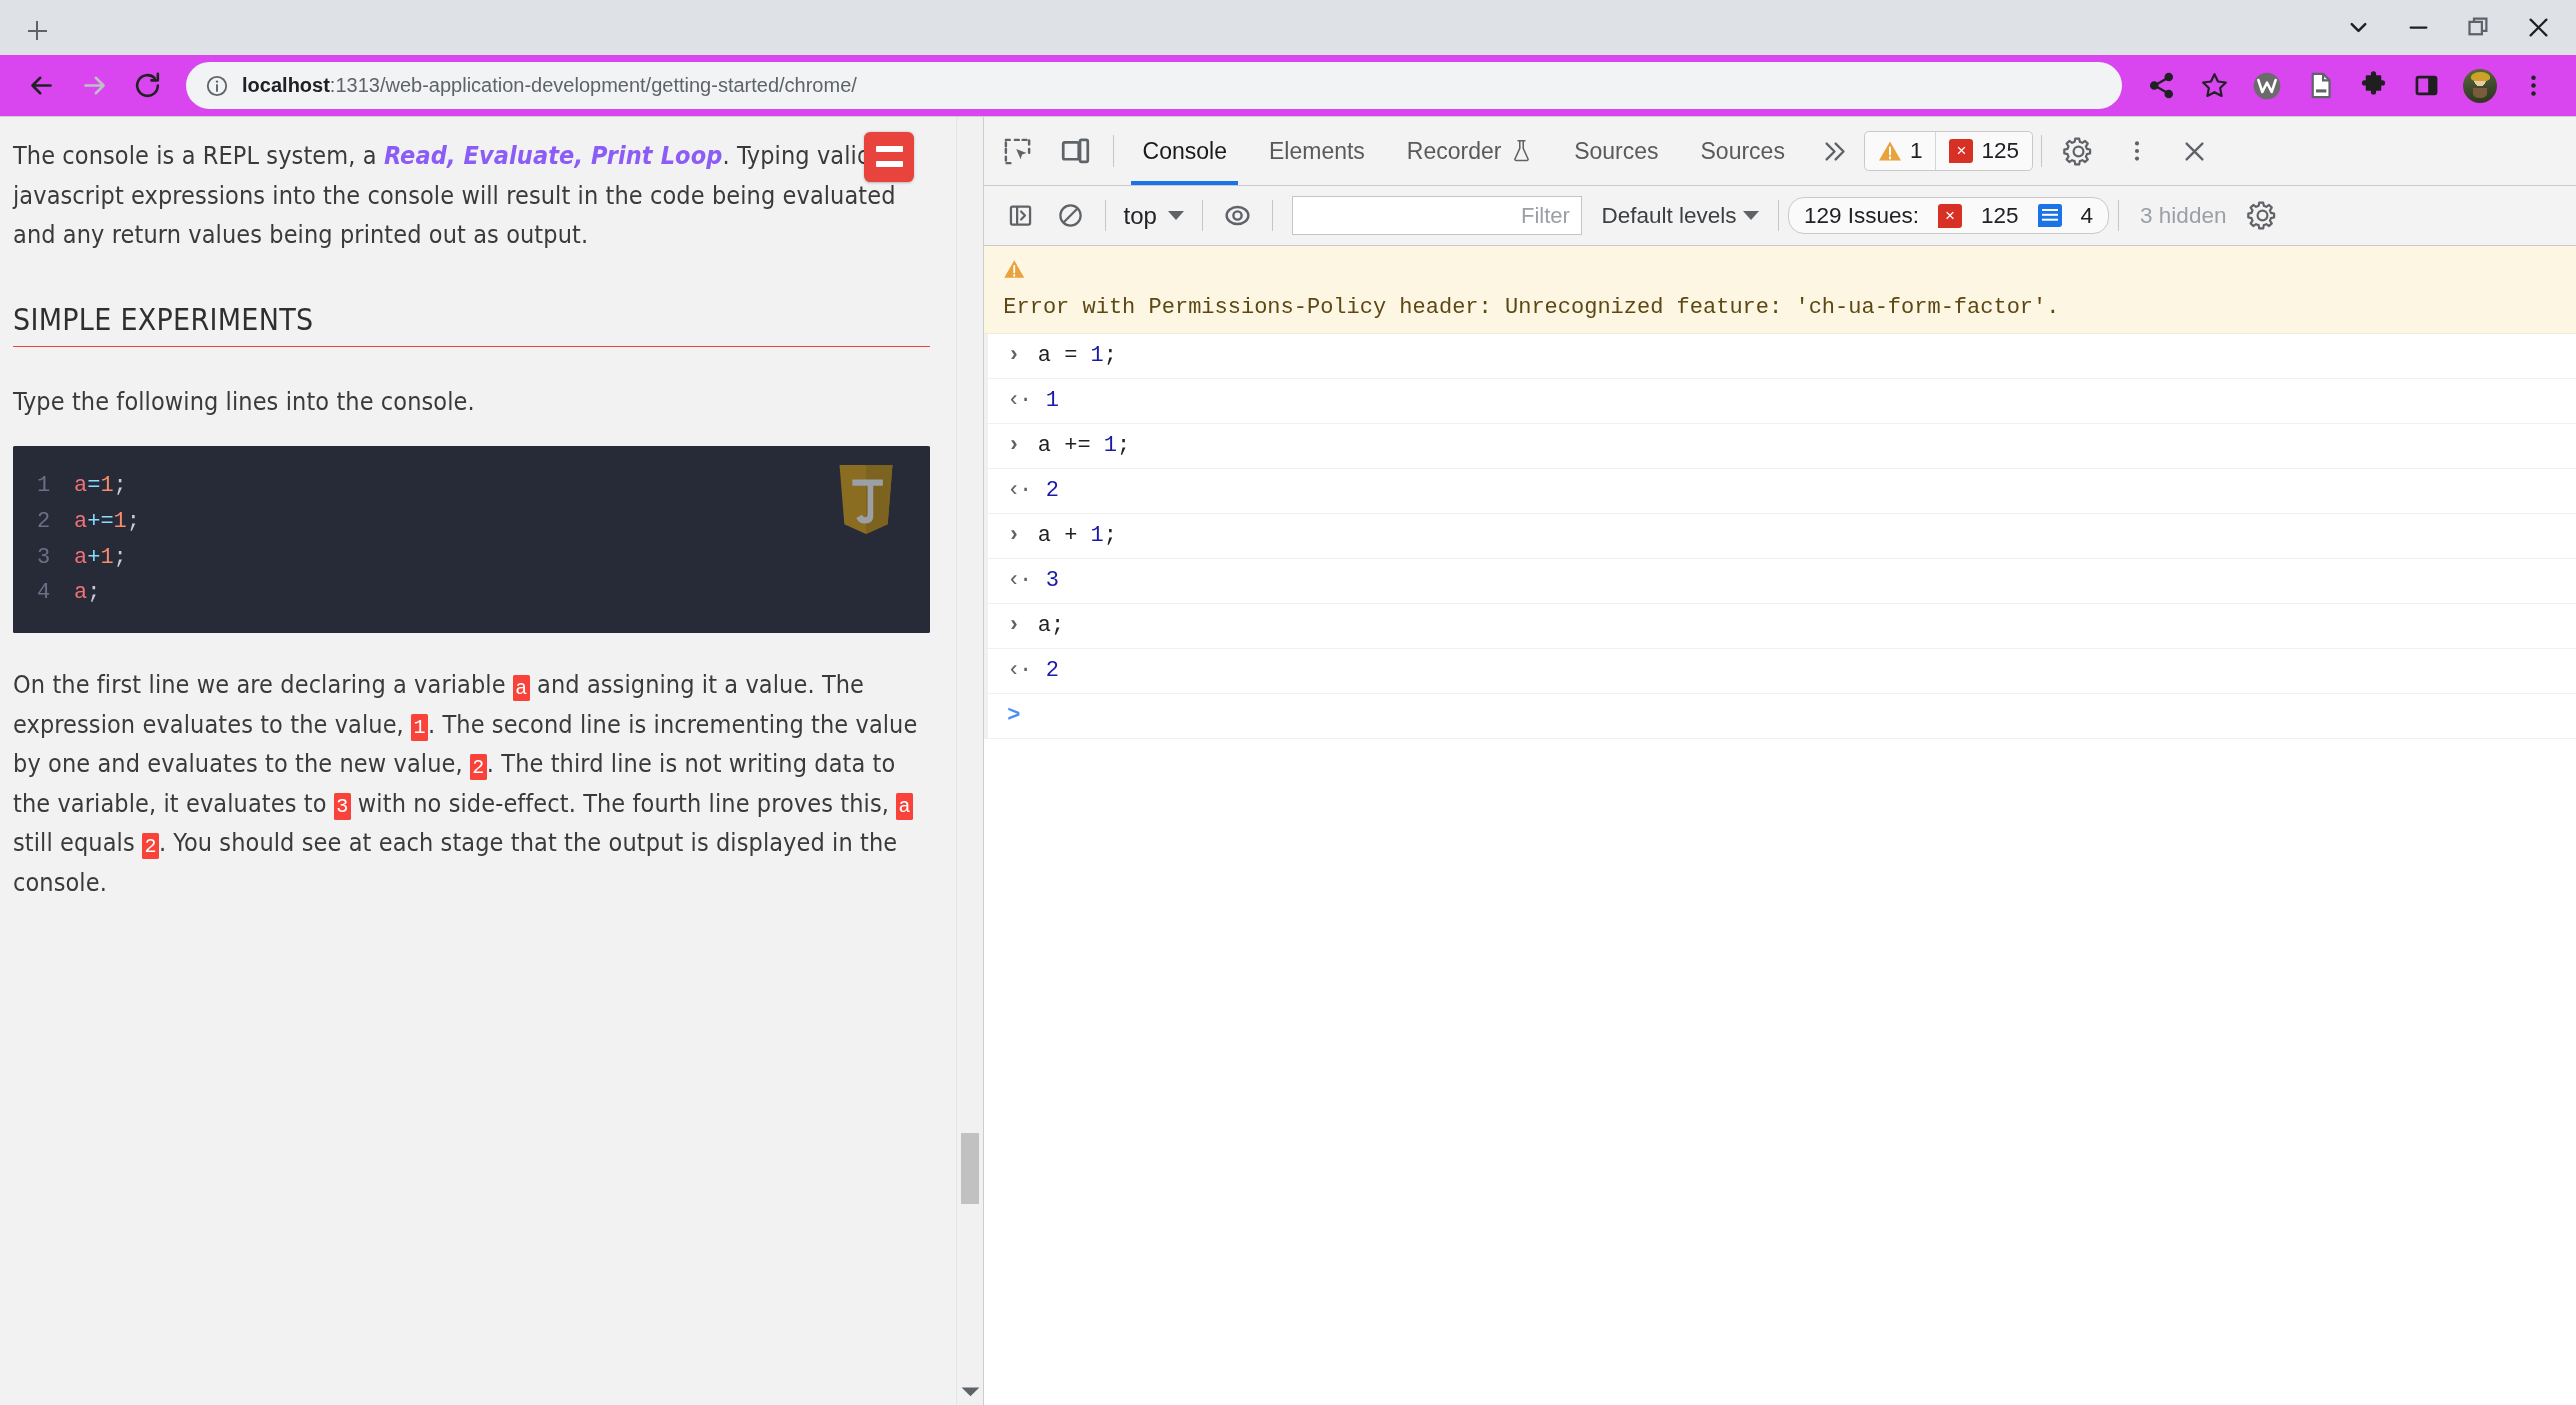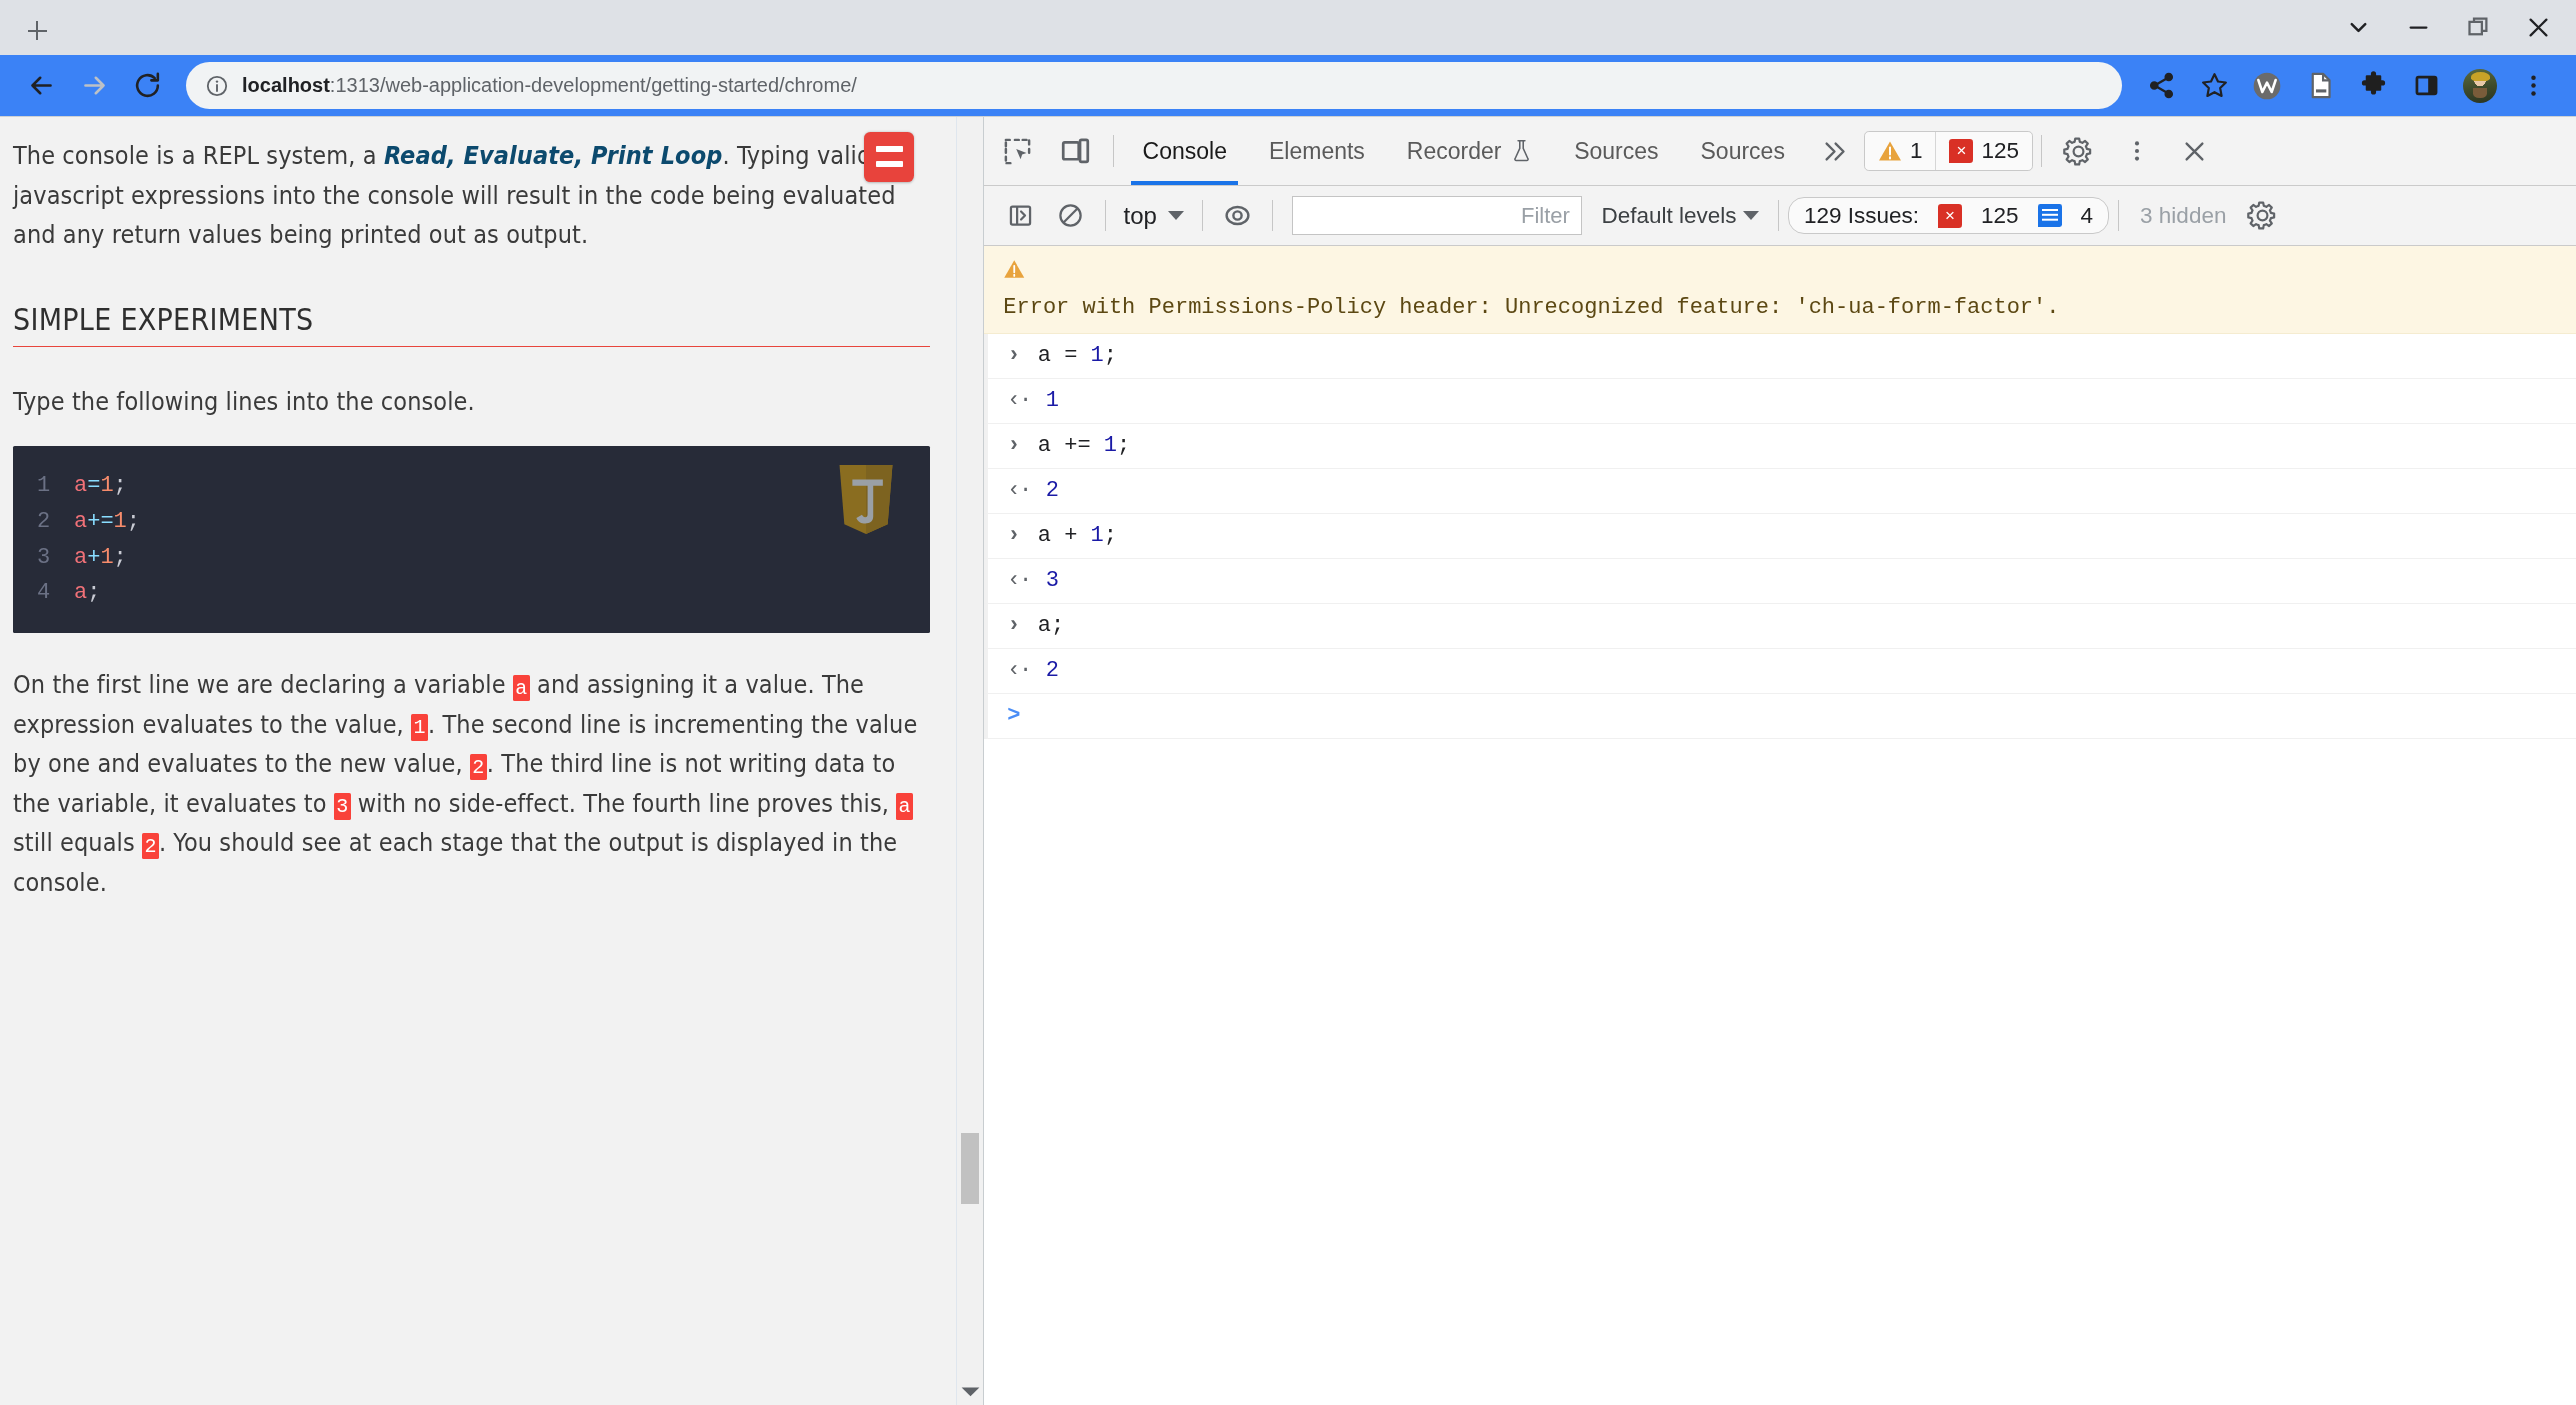--- a/index.html
+++ b/index.html
@@ -60,21 +60,21 @@
 
   .win-controls {
     position: absolute; right: 0; top: 0; height: 55px;
     display: flex; align-items: center; gap: 0; padding-right: 8px;
   }
   .wc { width: 60px; height: 55px; display:flex; align-items:center; justify-content:center; position:relative; }
   .wc svg { display:block; }
 
   
   .toolbar {
-    height: 61px; background:#3b82f6; display:flex; align-items:center;
+    height: 61px; background:#d946ef; display:flex; align-items:center;
     gap: 4.8px; padding: 0 17.7px; flex: none;
   }
   .navbtn { width: 48px; height: 48px; display:flex; align-items:center; justify-content:center; border-radius:50%; flex:none; }
   .omnibox {
     flex: 1; height: 47px; background:#f1f3f4; border-radius: 24px;
     display:flex; align-items:center; gap:13px; padding: 0 19.3px; margin: 0 9.7px;
     min-width: 0;
   }
   .info-icon { width:24px; height:24px; flex:none; }
   .url { font-size: 20px; white-space: nowrap; overflow: hidden; }
@@ -107,21 +107,21 @@
   }
   .page-content {
     padding: 19.3px 53px 0 13px;
     font-family: "DejaVu Sans Condensed","Liberation Sans", sans-serif;
     color: #333;
   }
   .page p {
     font-size: 25px; line-height: 1.58; margin: 0 0 21px 0; color:#3a3a3a;
     letter-spacing: 0.1px;
   }
-  .page p em { font-style: italic; font-weight: 600; color:#0c4a6e; }
+  .page p em { font-style: italic; font-weight: 600; color:#8b5cf6; }
   .page h2 {
     font-size: 30px; font-weight: 400; color:#2f2f2f; letter-spacing: 0.3px;
     margin: 47px 0 0 0; padding-bottom: 9.7px; border-bottom: 1.6px solid #e8453c;
   }
   .p-after-h2 { margin-top: 35px !important; }
 
   code.inline {
     background:#f9423a; color:#fff; font-family:"Liberation Mono", monospace;
     font-size: 20px; padding: 1.6px 2.4px; border-radius: 1.6px; line-height:1;
   }

